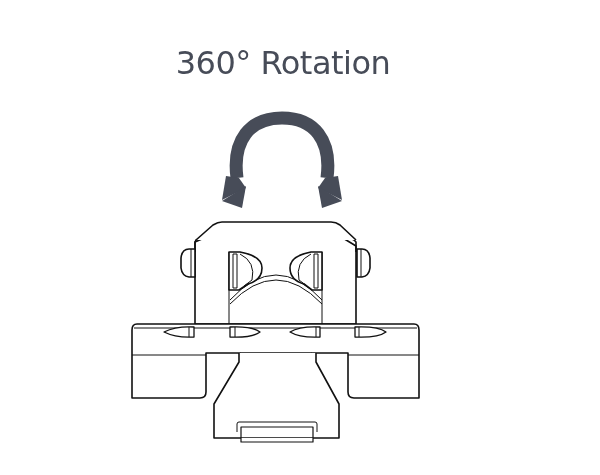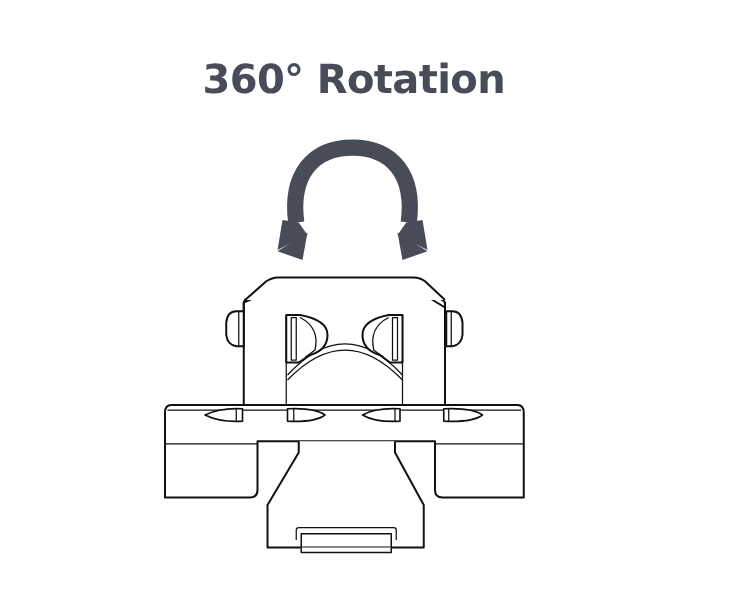--- a/index.html
+++ b/index.html
@@ -1,21 +1,21 @@
 <!DOCTYPE html>
 <html><head>
   <meta charset="utf-8">
   <style>
     html, body { margin: 0; padding: 0; background: #ffffff; }
     body { width: 600px; height: 475px; position: relative; overflow: hidden; }
     .title {
       position: absolute; left: 0; top: 44px; width: 566px;
       text-align: center;
       font-family: "DejaVu Sans", sans-serif;
-      font-weight: bold; font-size: 32px; letter-spacing: -0.5px;
+      font-weight: normal; font-size: 32px; letter-spacing: -0.5px;
       color: #474c58;
     }
     svg.drawing { position: absolute; left: 0; top: 0; }
   </style>
 </head>
 <body>
 
 <div class="title">360° Rotation</div>
 
 <svg class="drawing" width="600" height="475" viewBox="0 0 600 475" xmlns="http://www.w3.org/2000/svg">

